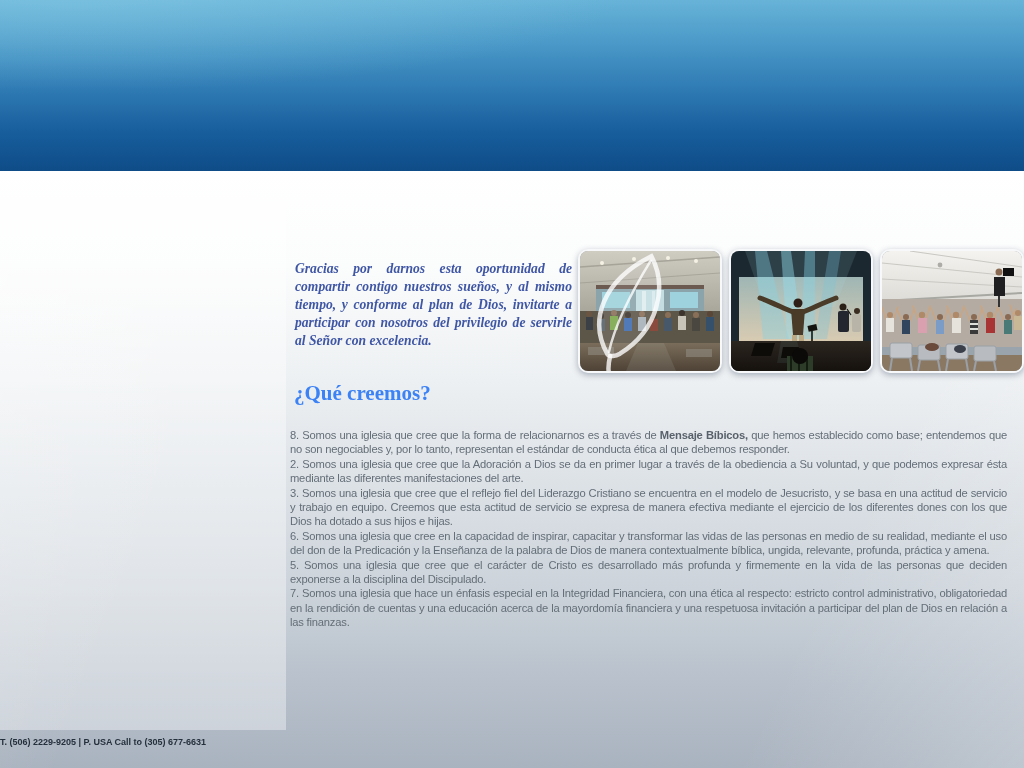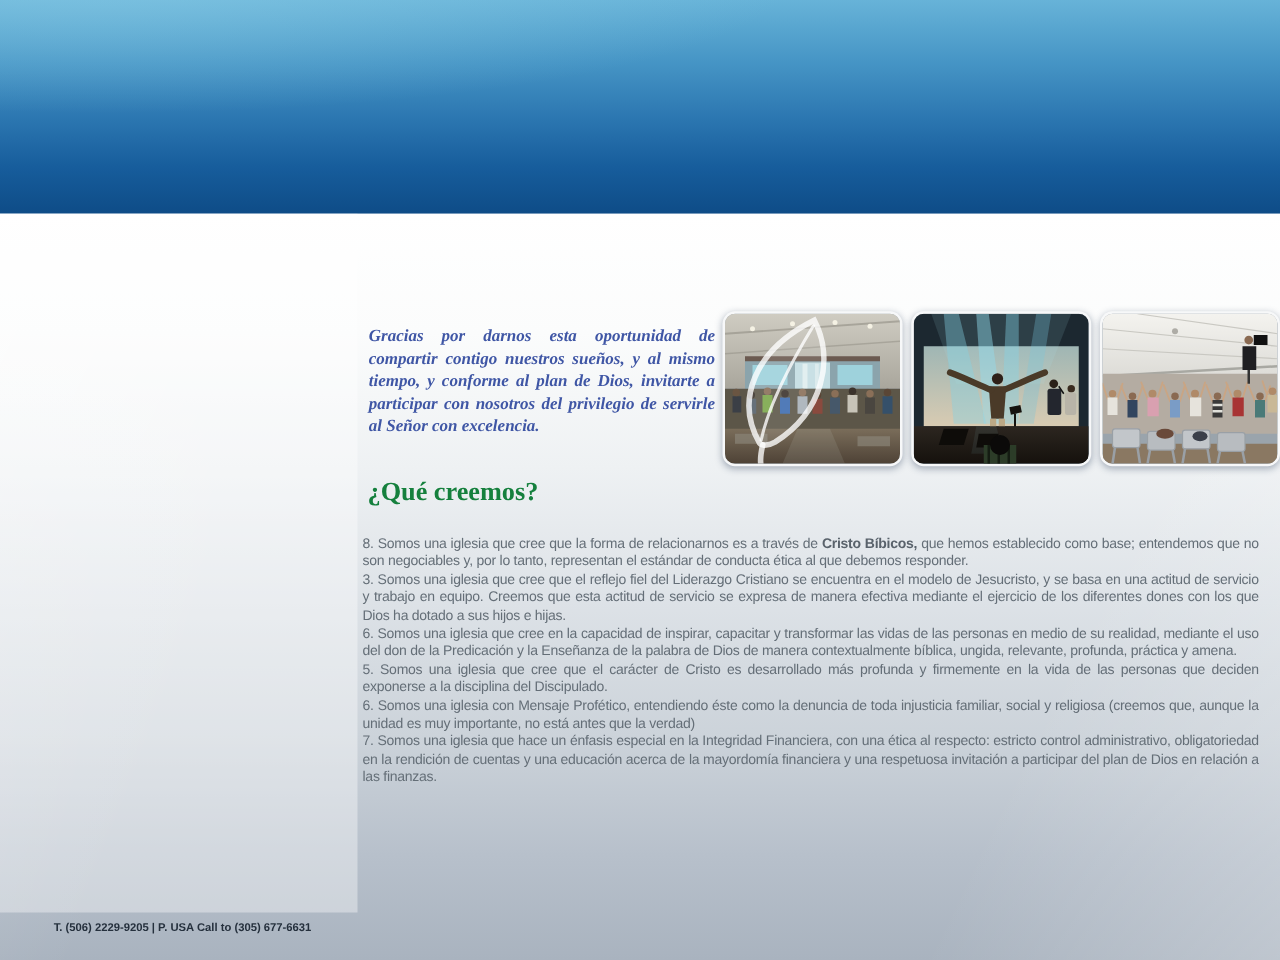--- a/index.html
+++ b/index.html
@@ -29,31 +29,31 @@
 
   
   .photos{position:absolute;left:578px;top:249px;display:flex;gap:7px;}
   .photo{width:140px;height:120px;border-radius:10px;overflow:hidden;
     border:2px solid rgba(255,255,255,0.92);box-sizing:content-box;
     box-shadow:0 2px 6px rgba(30,50,80,0.35);background:#9aa4ac;}
   .photo svg{display:block;}
 
   
   .heading{position:absolute;left:294px;top:381px;margin:0;
-    font-family:"Liberation Serif",serif;font-weight:bold;font-size:21px;color:#15803d;}
+    font-family:"Liberation Serif",serif;font-weight:bold;font-size:21px;color:#3b82f6;}
 
   
   .beliefs{position:absolute;left:290px;top:428px;width:717px;
     font-size:11.2px;line-height:14.4px;letter-spacing:-0.2px;
     text-align:justify;color:#646e77;}
   .beliefs p{margin:0;}
   .beliefs b{color:#59626b;}
 
   
-  .footer{position:absolute;left:0;top:737px;width:292px;text-align:center;
+  .footer{position:absolute;left:0;top:737px;width:292px;
     font-size:9px;line-height:11px;font-weight:bold;color:#25303d;letter-spacing:0;}
 </style>
 </head>
 <body>
 
 <div class="page">
 
   <div class="top-band"></div>
   <div class="lower"></div>
   <div class="left-panel"></div>
@@ -266,25 +266,25 @@
         <ellipse cx="50" cy="96" rx="7" ry="4" fill="#6a4a3a"></ellipse>
         <ellipse cx="78" cy="98" rx="6" ry="4" fill="#3a3f4a"></ellipse>
       </svg>
     </div>
 
   </div>
 
   <h1 class="heading">¿Qué creemos?</h1>
 
   <div class="beliefs">
-      <p><span>8. Somos una iglesia que cree que la forma de relacionarnos es a través de </span><b>Cristo Bíbicos,</b><span> que hemos establecido como base; entendemos que no son negociables y, por lo tanto, representan el estándar de conducta ética al que debemos responder.</span></p>
+      <p><span>8. Somos una iglesia que cree que la forma de relacionarnos es a través de </span><b>Mensaje Bíbicos,</b><span> que hemos establecido como base; entendemos que no son negociables y, por lo tanto, representan el estándar de conducta ética al que debemos responder.</span></p>
+      <p><span>2. Somos una iglesia que cree que la Adoración a Dios se da en primer lugar a través de la obediencia a Su voluntad, y que podemos expresar ésta mediante las diferentes manifestaciones del arte.</span></p>
       <p><span>3. Somos una iglesia que cree que el reflejo fiel del Liderazgo Cristiano se encuentra en el modelo de Jesucristo, y se basa en una actitud de servicio y trabajo en equipo. Creemos que esta actitud de servicio se expresa de manera efectiva mediante el ejercicio de los diferentes dones con los que Dios ha dotado a sus hijos e hijas.</span></p>
       <p><span>6. Somos una iglesia que cree en la capacidad de inspirar, capacitar y transformar las vidas de las personas en medio de su realidad, mediante el uso del don de la Predicación y la Enseñanza de la palabra de Dios de manera contextualmente bíblica, ungida, relevante, profunda, práctica y amena.</span></p>
       <p><span>5. Somos una iglesia que cree que el carácter de Cristo es desarrollado más profunda y firmemente en la vida de las personas que deciden exponerse a la disciplina del Discipulado.</span></p>
-      <p><span>6. Somos una iglesia con Mensaje Profético, entendiendo éste como la denuncia de toda injusticia familiar, social y religiosa (creemos que, aunque la unidad es muy importante, no está antes que la verdad)</span></p>
       <p><span>7. Somos una iglesia que hace un énfasis especial en la Integridad Financiera, con una ética al respecto: estricto control administrativo, obligatoriedad en la rendición de cuentas y una educación acerca de la mayordomía financiera y una respetuosa invitación a participar del plan de Dios en relación a las finanzas.</span></p>
     </div>
 
   <div class="footer">
     <div>T. (506) 2229-9205 | P. USA Call to (305) 677-6631</div>
   </div>
 
 </div>
 
 </body></html>

